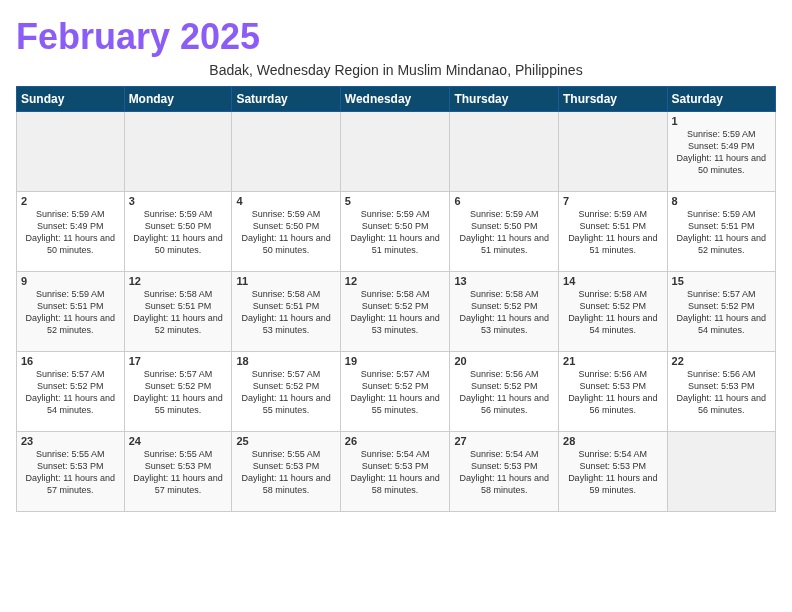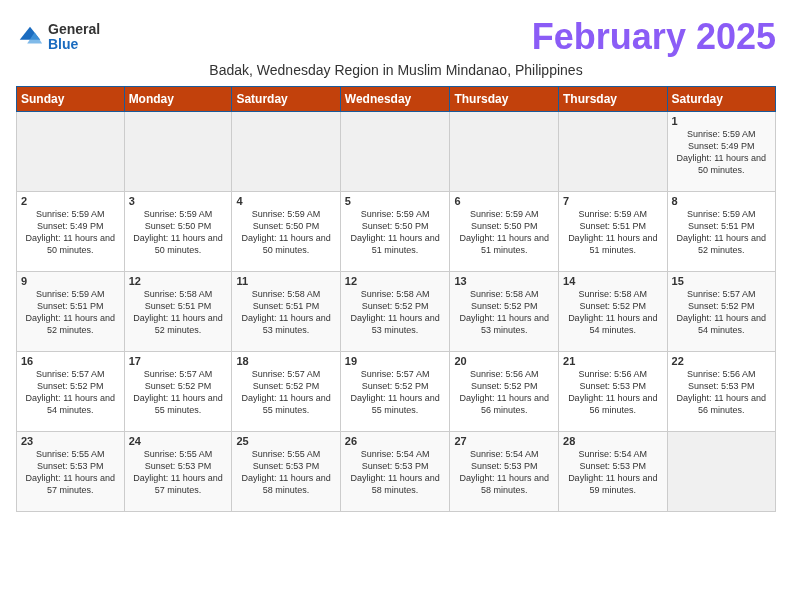--- a/index.html
+++ b/index.html
@@ -51,21 +51,21 @@
       text-align: center;
       font-size: 14px;
       color: #333;
       margin-bottom: 8px;
     }
     .calendar-table {
       width: 100%;
       border-collapse: collapse;
     }
     .calendar-table th {
-      background-color: #c2410c;
+      background-color: #0c4a6e;
       color: #fff;
       font-size: 12px;
       font-weight: bold;
       padding: 5px 4px;
       text-align: left;
       border: 1px solid #1a5a9a;
     }
     .calendar-table td {
       vertical-align: top;
       border: 1px solid #ccc;
@@ -95,30 +95,20 @@
       text-align: center;
     }
     .empty-cell {
       background: #f0f0f0 !important;
     }
   </style>
 </head>
 <body>
 
 <div class="header-area">
-  <div class="logo-container">
-    <svg class="logo-icon" viewBox="0 0 30 30">
-      <polygon points="15,4 26,18 4,18" fill="#1a6bbf"></polygon>
-      <polygon points="20,10 28,22 12,22" fill="#4a9de0" opacity="0.7"></polygon>
-    </svg>
-    <div class="logo-text">
-      <span class="logo-general">General</span>
-      <span class="logo-blue">Blue</span>
-    </div>
-  </div>
   <div class="month-title">February 2025</div>
 </div>
 
 <div class="subtitle">Badak, Wednesday Region in Muslim Mindanao, Philippines</div>
 
 <table class="calendar-table">
   <thead>
     <tr>
     <th>Sunday</th>
         <th>Monday</th>

